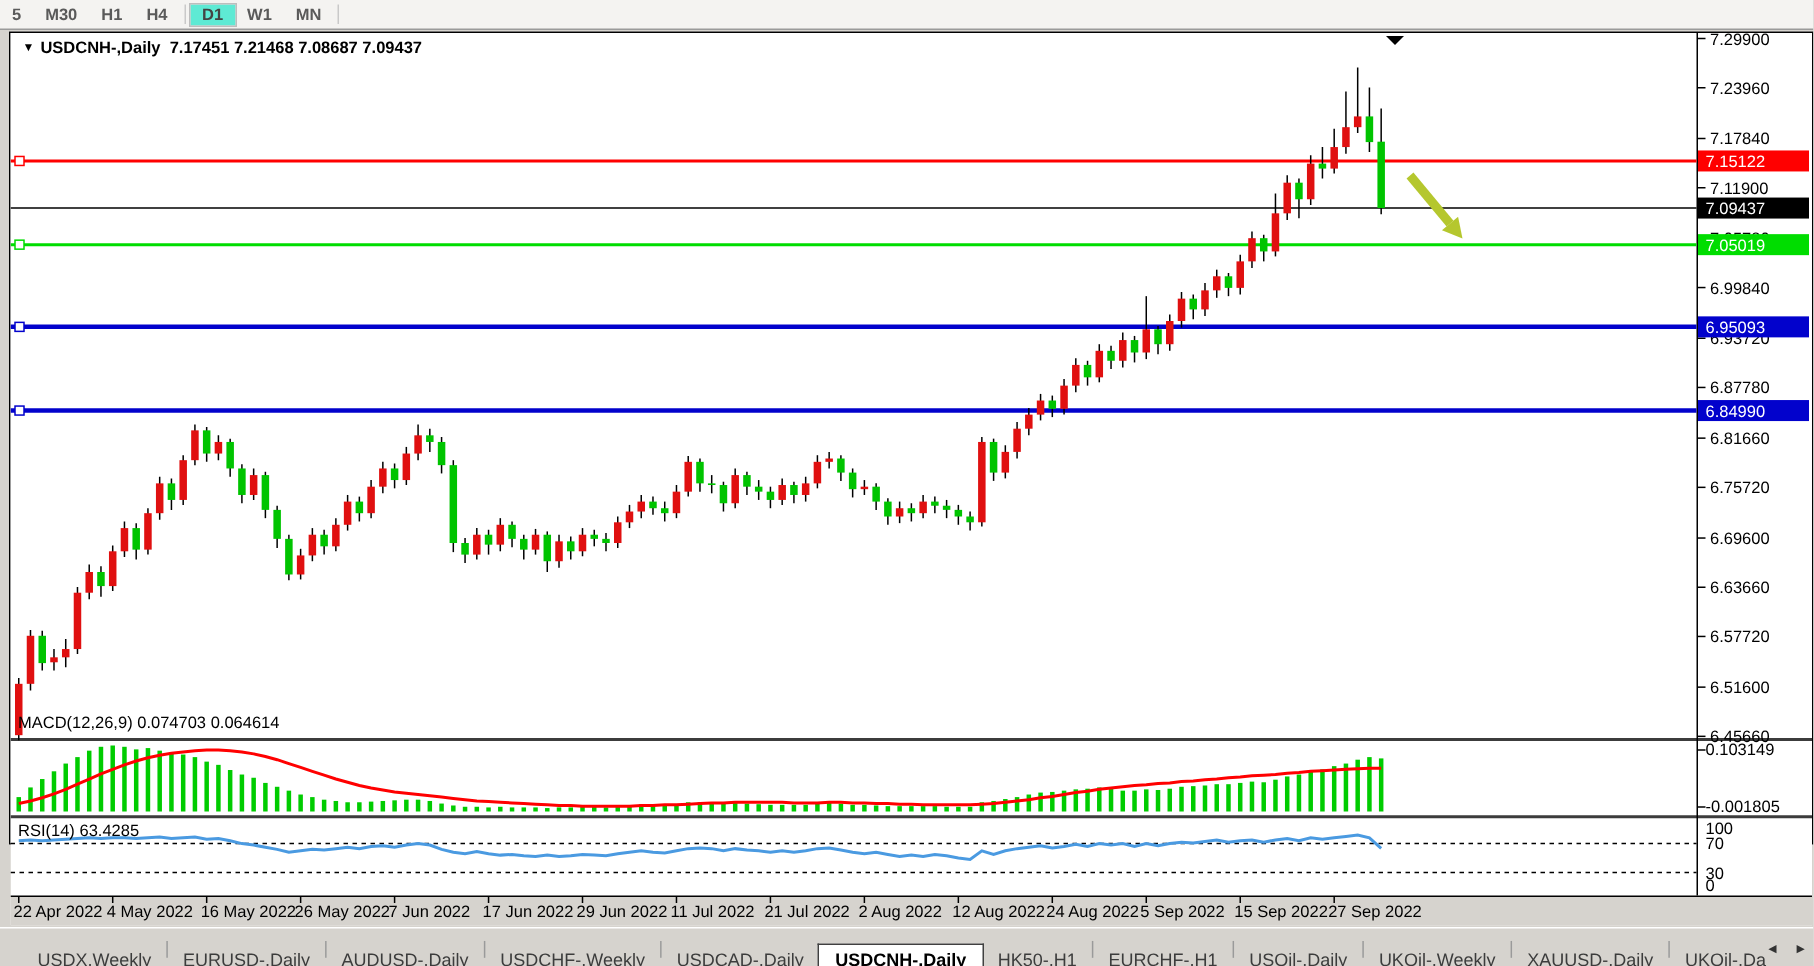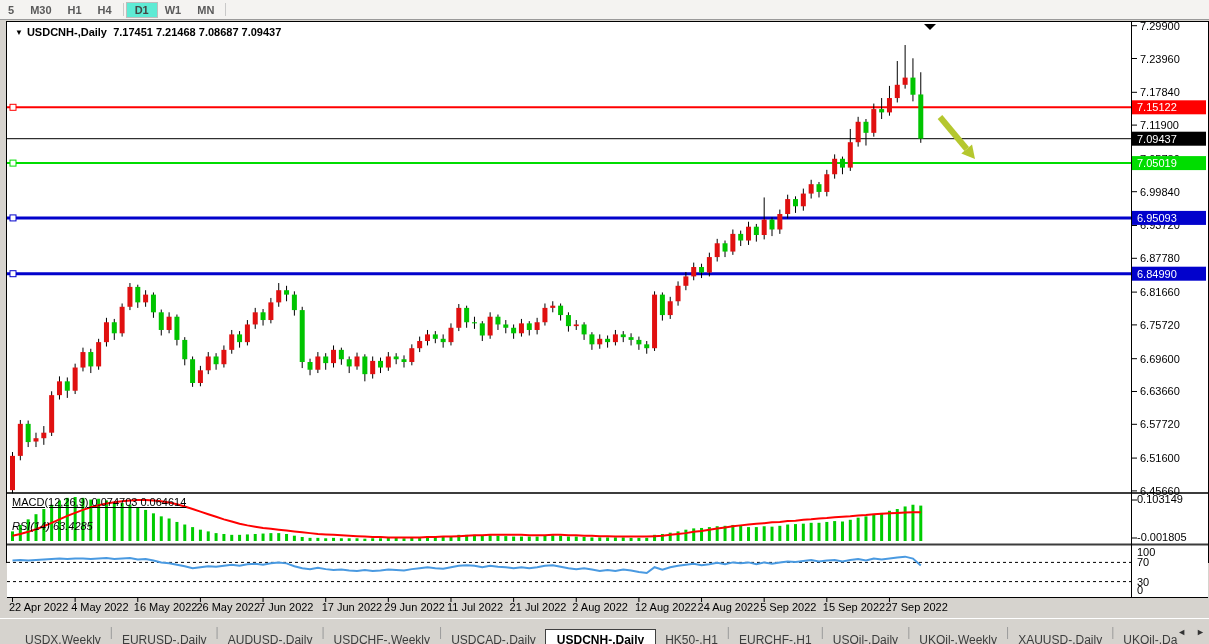--- a/index.html
+++ b/index.html
@@ -11,22 +11,22 @@
   .tbtn{padding:1px 8px;color:#5a5a5a;font:bold 11px "Liberation Sans",sans-serif;cursor:default;}
   .tbtn.active{background:#5eead4;outline:1px solid #bdbdbd;color:#444;}
   .tsep{width:1px;height:13px;background:#c9c9c9;margin:0 3px;}
   
   .chart-window{position:absolute;left:6px;top:21px;width:1203px;height:542px;background:#fff;
                 border:1px solid #000;box-sizing:border-box;}
   .chart-window svg{position:absolute;left:0;top:0;}
   .overlay-label{position:absolute;color:#000;font:11px "Liberation Sans",sans-serif;white-space:nowrap;z-index:5;}
   .chart-title{left:8px;top:4px;font-weight:bold;text-align:center;}
   .chart-title .tri{font-size:8px;vertical-align:1px;margin-right:4px;}
-  .macd-label{left:5px;top:474px;text-decoration:underline;}
-  .rsi-label{left:5px;top:498px;font-style:italic;}
+  .macd-label{left:5px;top:454px;}
+  .rsi-label{left:5px;top:526px;}
   
   .tabbar{position:absolute;left:0;top:618px;width:1209px;height:26px;background:#d6d3ce;
           border-top:1px solid #fff;display:flex;align-items:center;padding-left:16px;box-sizing:border-box;}
   .tab{color:#3c3c3c;font:12px "Liberation Sans",sans-serif;padding:0 9px;white-space:nowrap;cursor:default;margin-top:16px;}
   .tab.active{background:#fff;font-weight:bold;color:#000;border:1px solid #404040;border-bottom:1px solid #fff;
               padding:3px 11px;}
   .tab-sep{color:#9a9a9a;font-size:12px;}
   .tab-scroll{position:absolute;right:4px;top:0;height:26px;display:flex;align-items:center;gap:10px;
               color:#333;font-size:9px;}
 </style>

